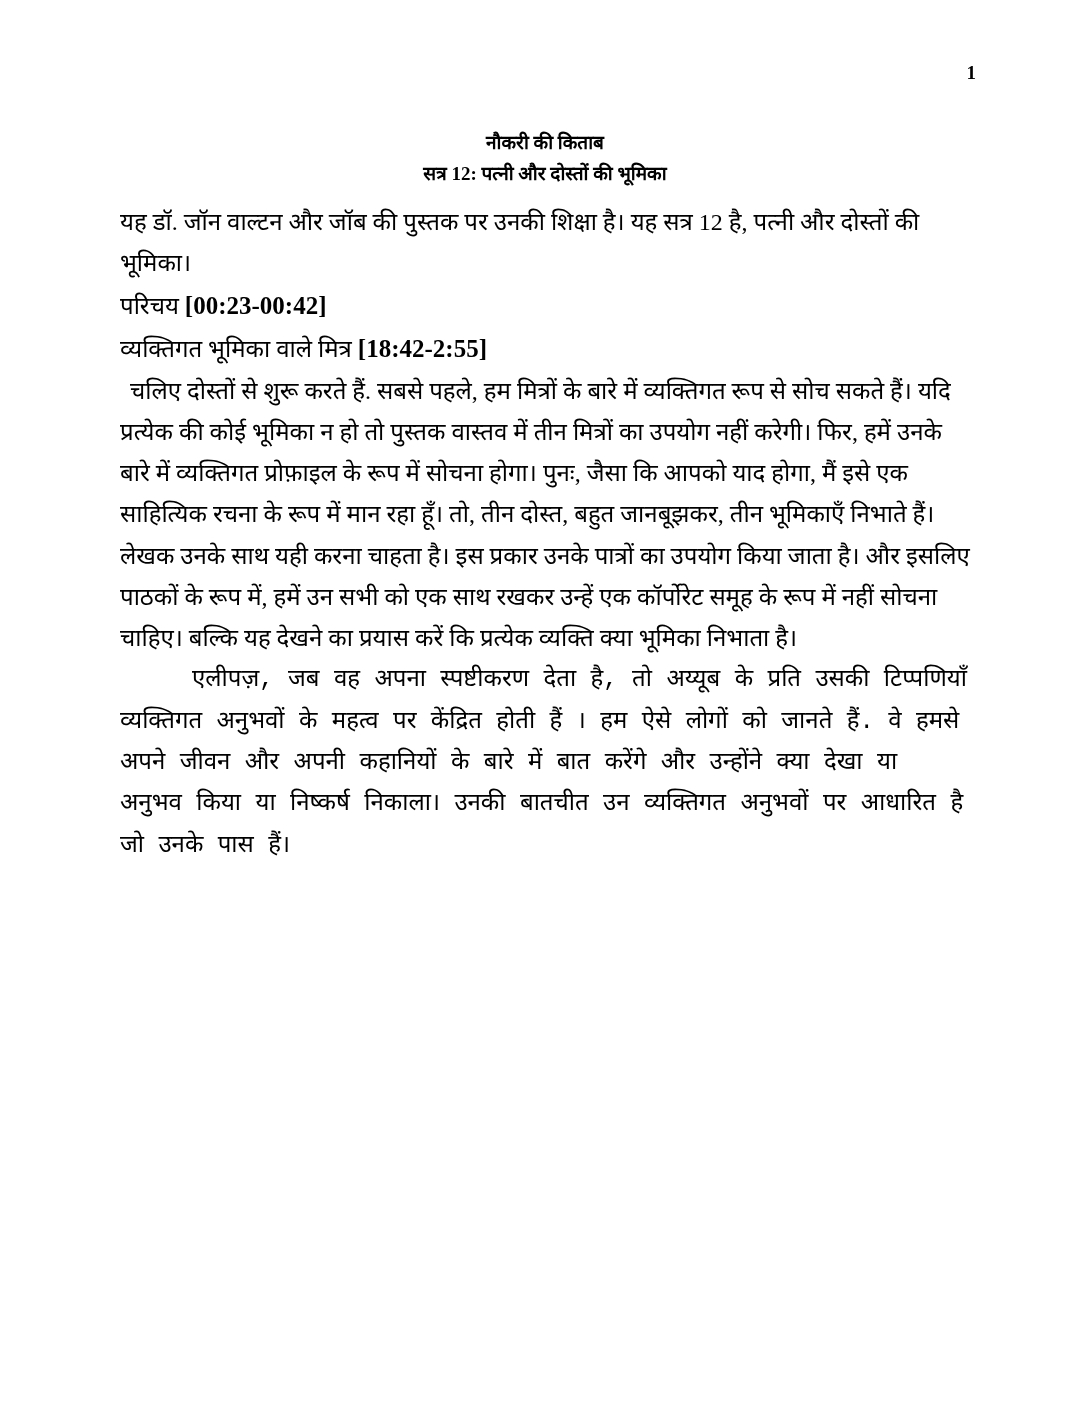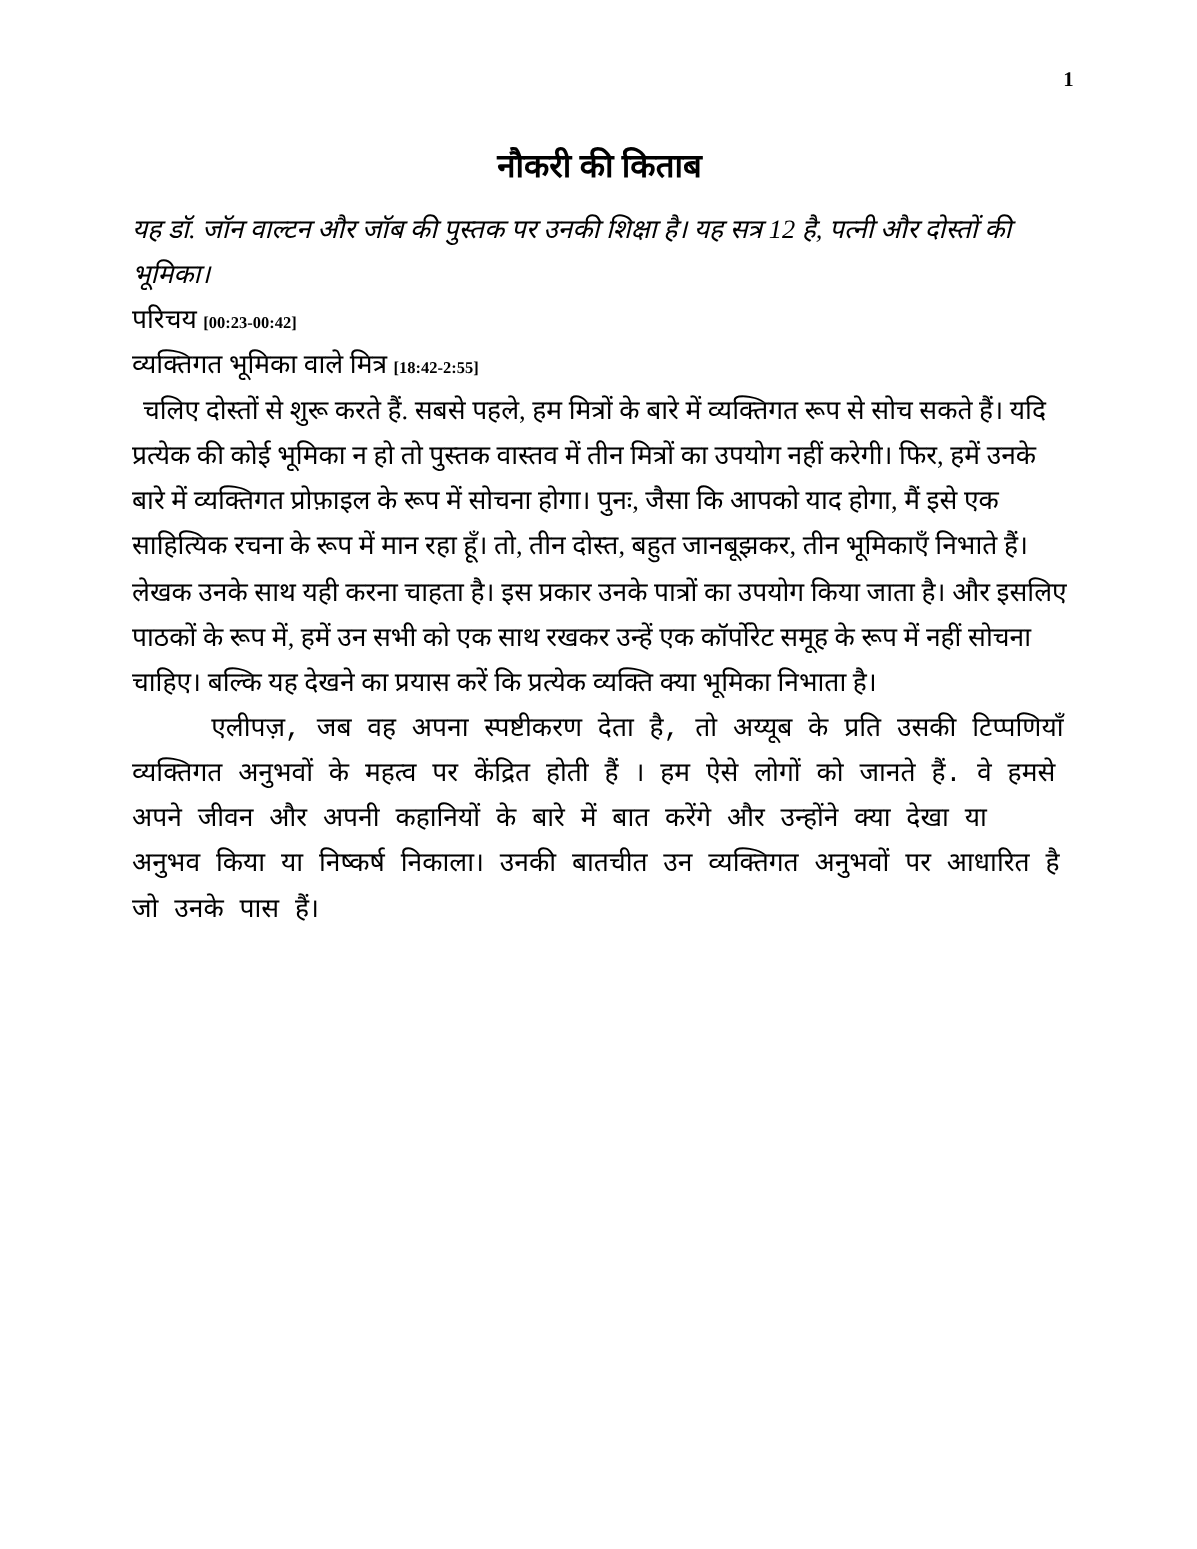--- a/index.html
+++ b/index.html
@@ -27,69 +27,69 @@
   }
   .content {
     position: absolute;
     left: 120px;
     right: 118px;
     top: 128px;
   }
   .title-block {
     text-align: center;
     font-weight: bold;
-    font-size: 30px;
+    font-size: 19px;
     line-height: 1.62;
   }
   .title-line {
     display: block;
   }
   .para {
     font-size: 24px;
     line-height: 1.72;
     text-align: left;
     margin: 0;
     padding: 0;
   }
   .para.first-body {
     margin-top: 12px;
-    font-style: italic;
   }
   .heading {
     font-size: 24px;
     line-height: 1.72;
     margin: 0;
     padding: 0;
   }
   .heading .h-text {
     font-weight: normal;
   }
   .heading .h-time {
     font-weight: bold;
-    font-size: 15px;
+    font-size: 25px;
   }
   .indent {
     text-indent: 72px;
     font-family: Liberation Mono, monospace;
   }
   .lead-space {
     text-indent: 10px;
   }
 </style>
 </head>
 <body>
 
 <div class="page">
 
   <div class="page-number">1</div>
 
   <div class="content">
 
     <div class="title-block">
       <span class="title-line">नौकरी की किताब</span>
+      <span class="title-line">सत्र 12: पत्नी और दोस्तों की भूमिका</span>
     </div>
 
     <p class="para first-body">यह डॉ. जॉन वाल्टन और जॉब की पुस्तक पर उनकी शिक्षा है। यह सत्र 12 है, पत्नी और दोस्तों की भूमिका।</p>
 
     <p class="heading">
       <span class="h-text">परिचय</span>
       <span class="h-time">[00:23-00:42]</span>
     </p>
 
 

